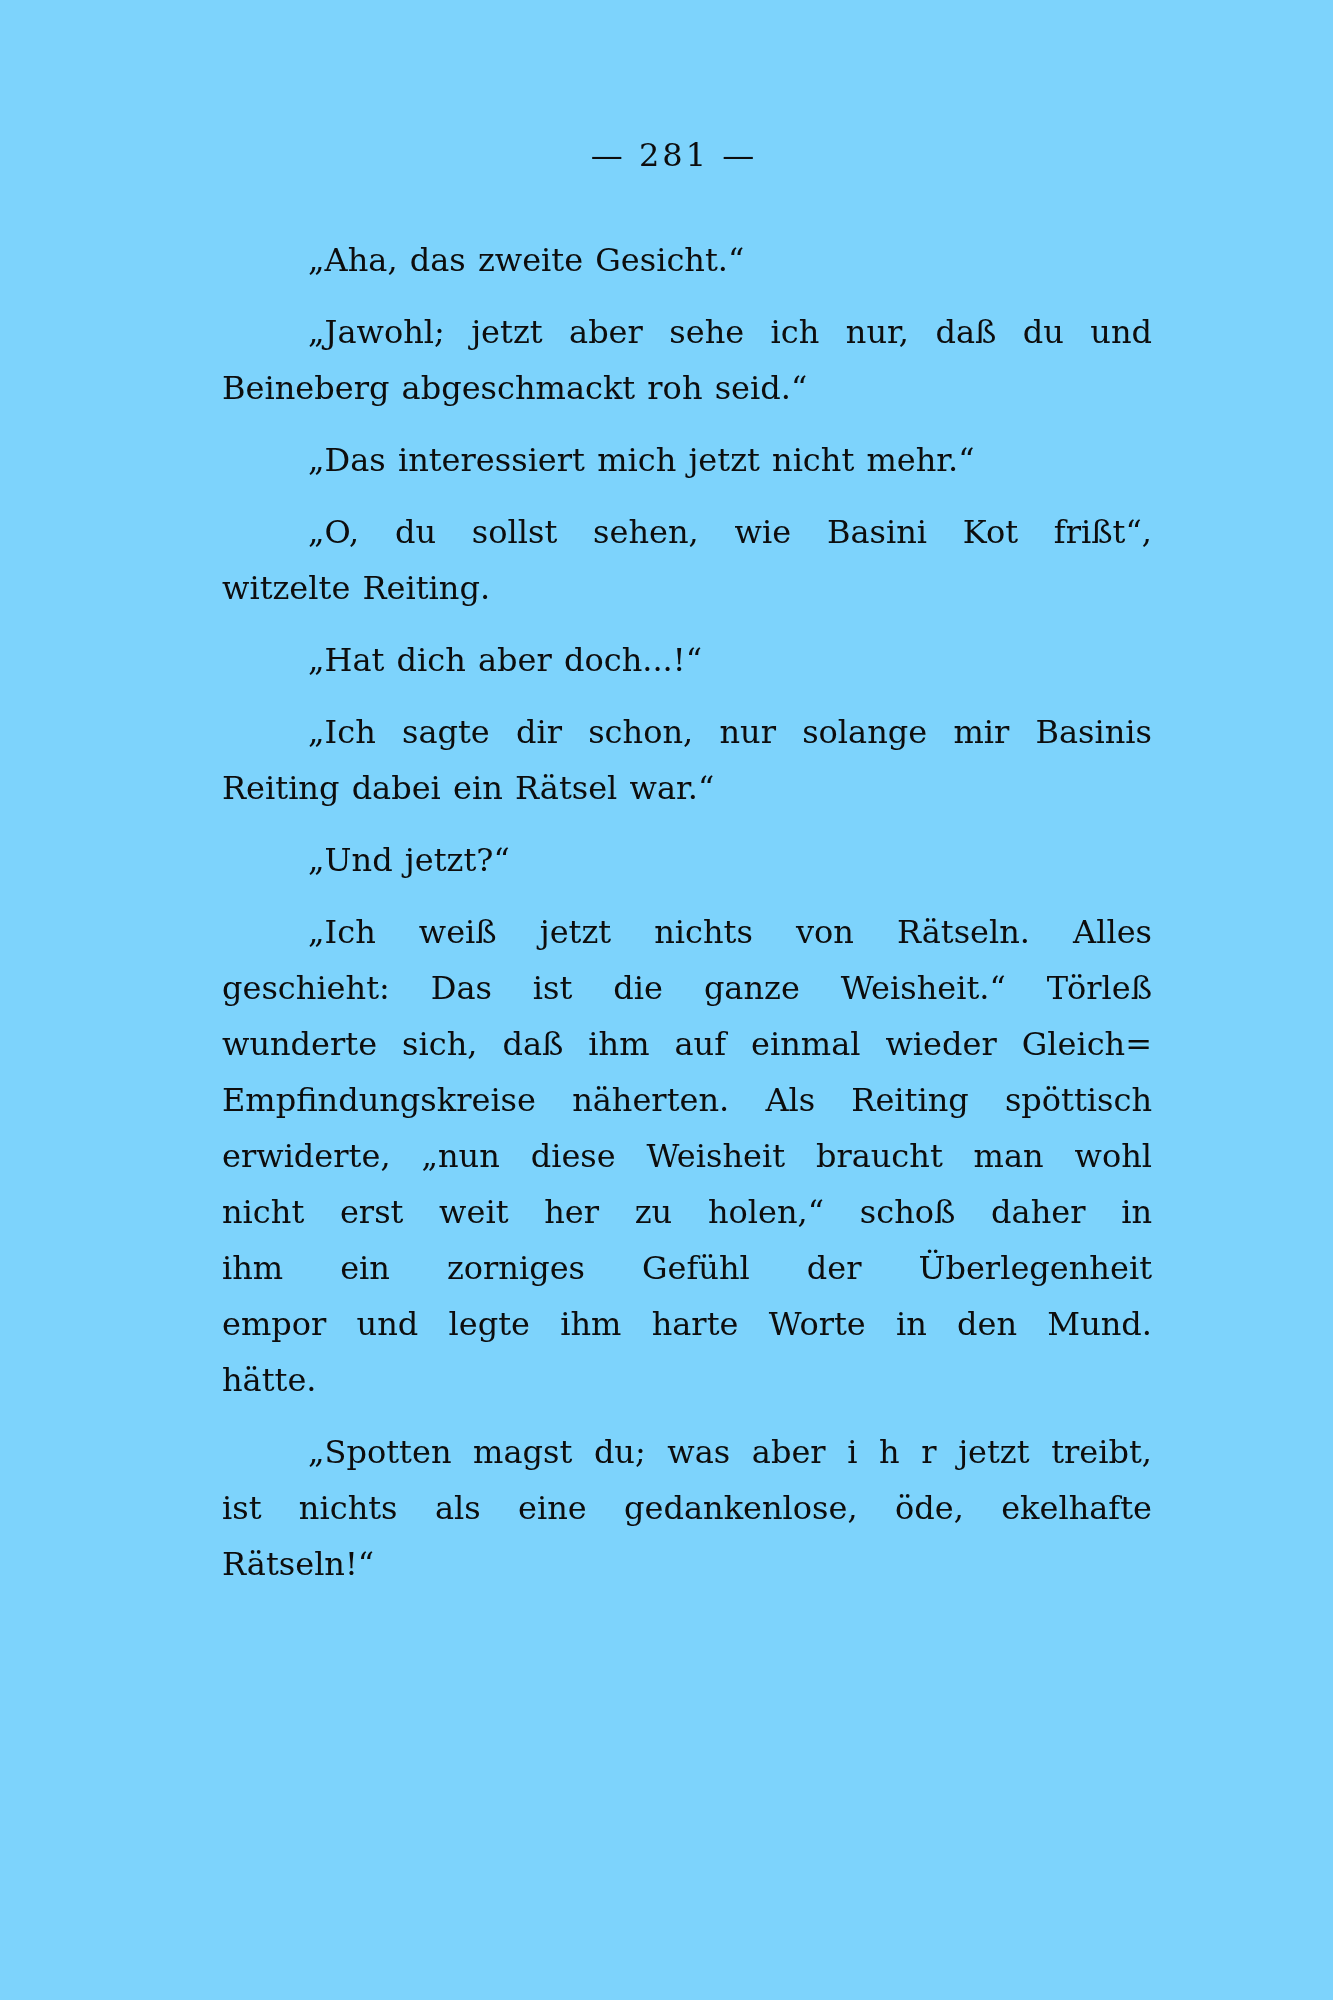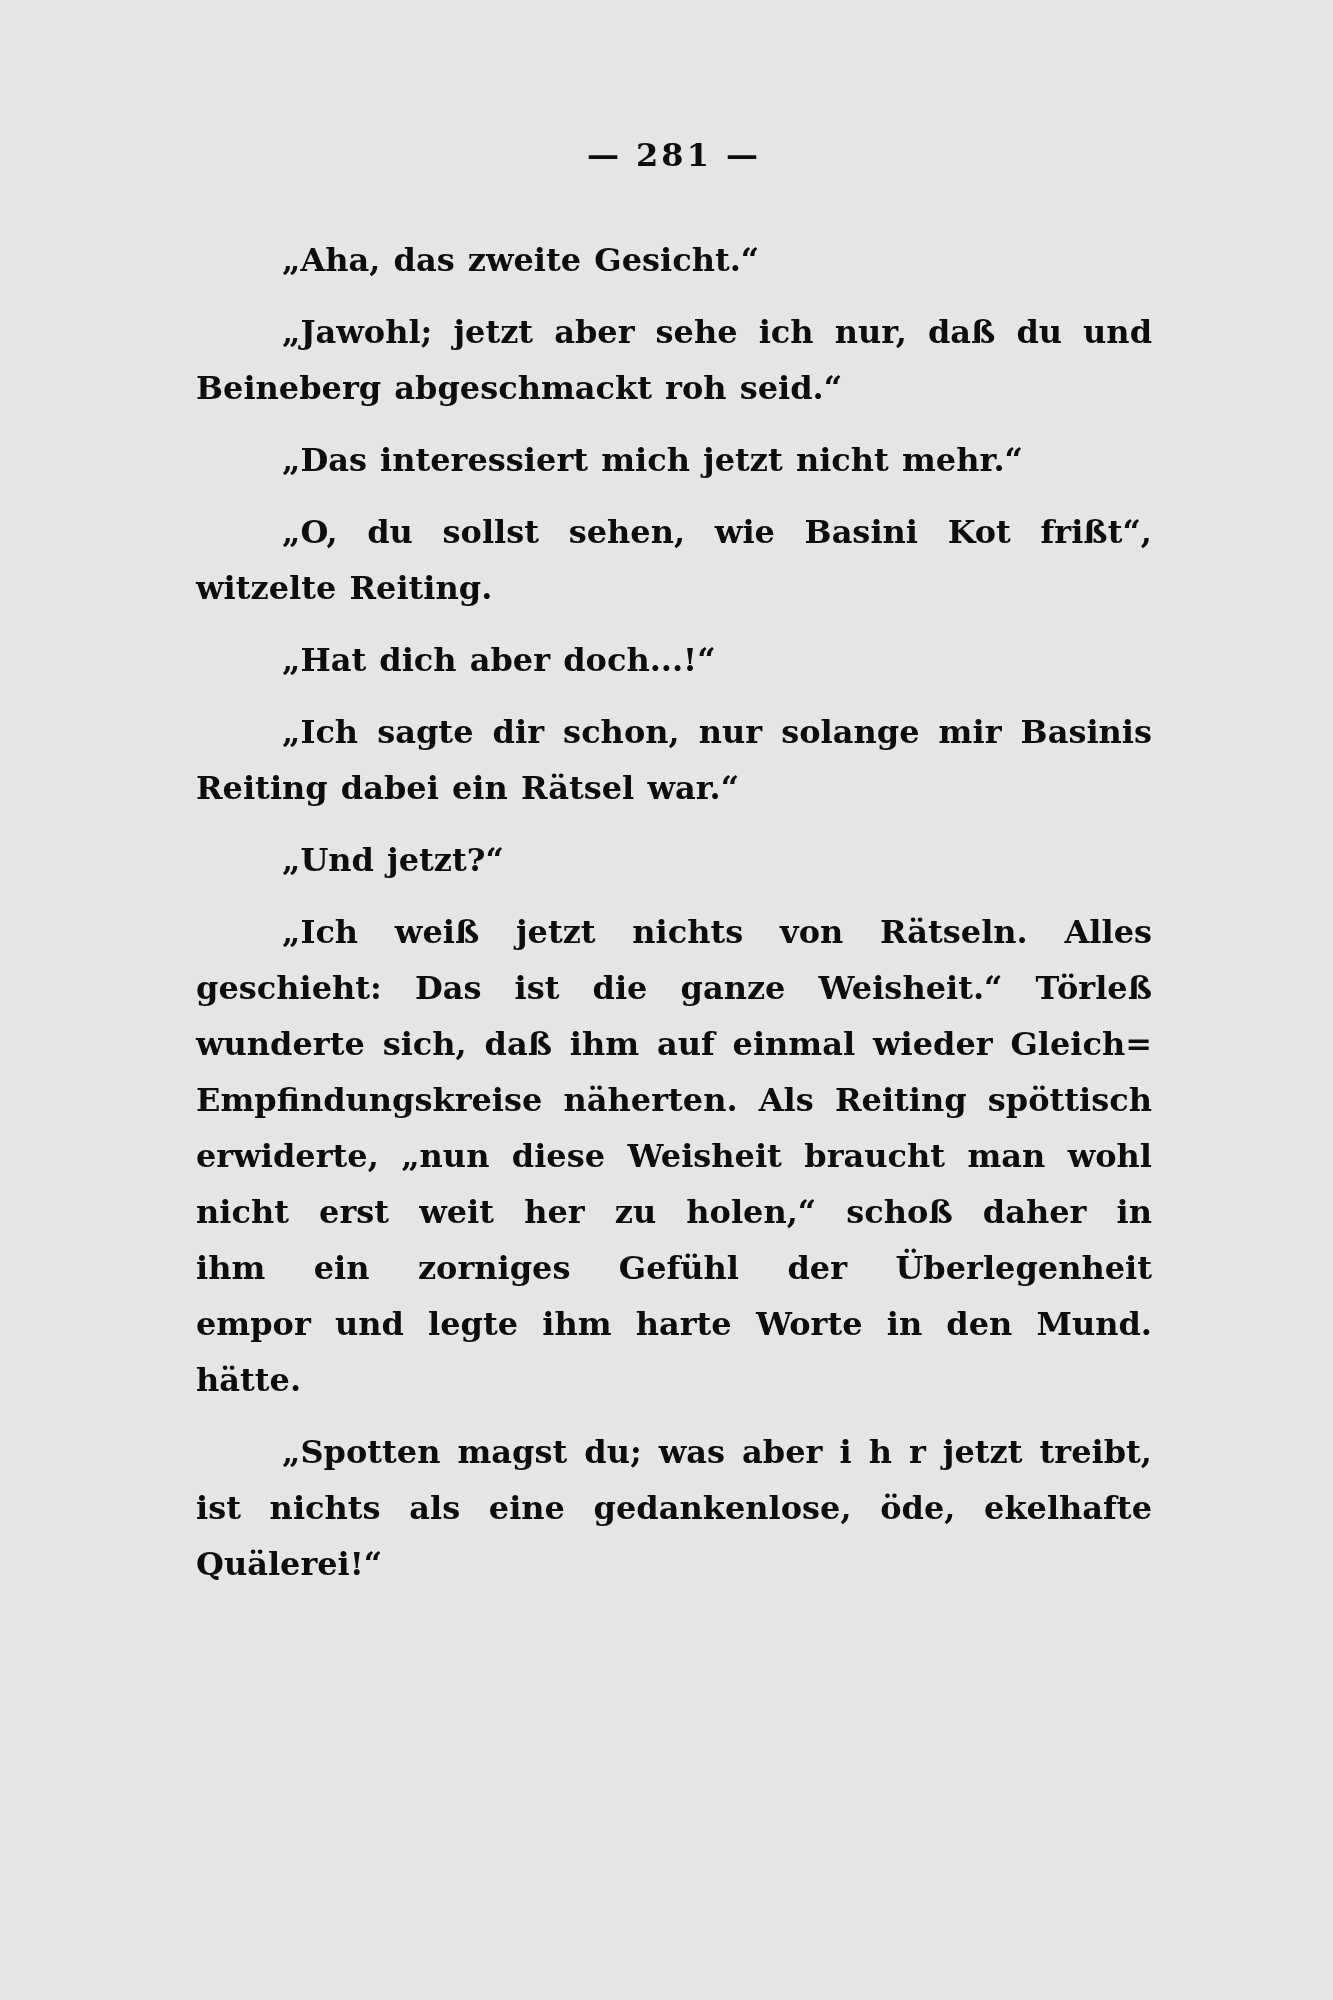--- a/index.html
+++ b/index.html
@@ -4,24 +4,24 @@
 <style>
   html, body {
     margin: 0;
     padding: 0;
     background: #ffffff;
   }
   .page {
     position: relative;
     width: 1333px;
     height: 2000px;
-    background: #e5e5e5;
+    background: #7dd3fc;
     color: #0d0d0d;
     font-family: "DejaVu Serif", serif;
-    font-weight: bold;
+    font-weight: normal;
     overflow: hidden;
   }
   .page-number {
     position: absolute;
     top: 136px;
     left: 196px;
     width: 956px;
     text-align: center;
     font-size: 32px;
     letter-spacing: 3px;
@@ -36,20 +36,21 @@
   .paragraph {
     margin: 0 0 16px 0;
     padding: 0;
   }
   .line {
     font-size: 32px;
     line-height: 56px;
     text-align: justify;
     text-align-last: justify;
     word-spacing: 2px;
+    margin-left: 26px;
   }
   .line.first {
     text-indent: 86px;
   }
   .line.last {
     text-align-last: left;
   }
 </style>
 </head>
 <body>
@@ -99,17 +100,17 @@
       <span class="line" style="display:block">erwiderte, „nun diese Weisheit braucht man wohl</span>
       <span class="line" style="display:block">nicht erst weit her zu holen,“ schoß daher in</span>
       <span class="line" style="display:block">ihm ein zorniges Gefühl der Überlegenheit</span>
       <span class="line" style="display:block">empor und legte ihm harte Worte in den Mund.</span>
       <span class="line last" style="display:block">hätte.</span>
     </p>
 
     <p class="paragraph">
       <span class="line first" style="display:block">„Spotten magst du; was aber i h r jetzt treibt,</span>
       <span class="line" style="display:block">ist nichts als eine gedankenlose, öde, ekelhafte</span>
-      <span class="line last" style="display:block">Quälerei!“</span>
+      <span class="line last" style="display:block">Rätseln!“</span>
     </p>
 
   </div>
 </div>
 
 </body></html>

